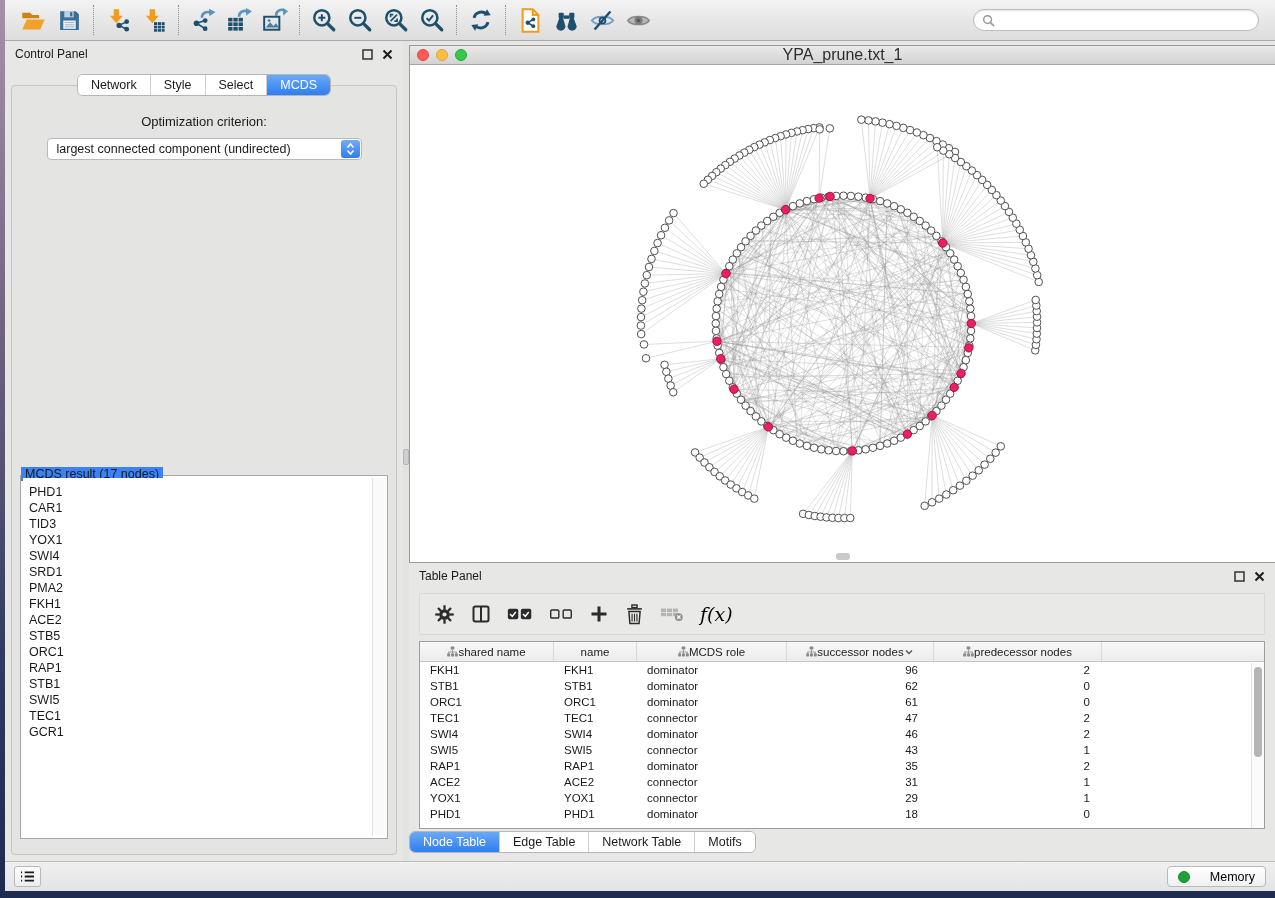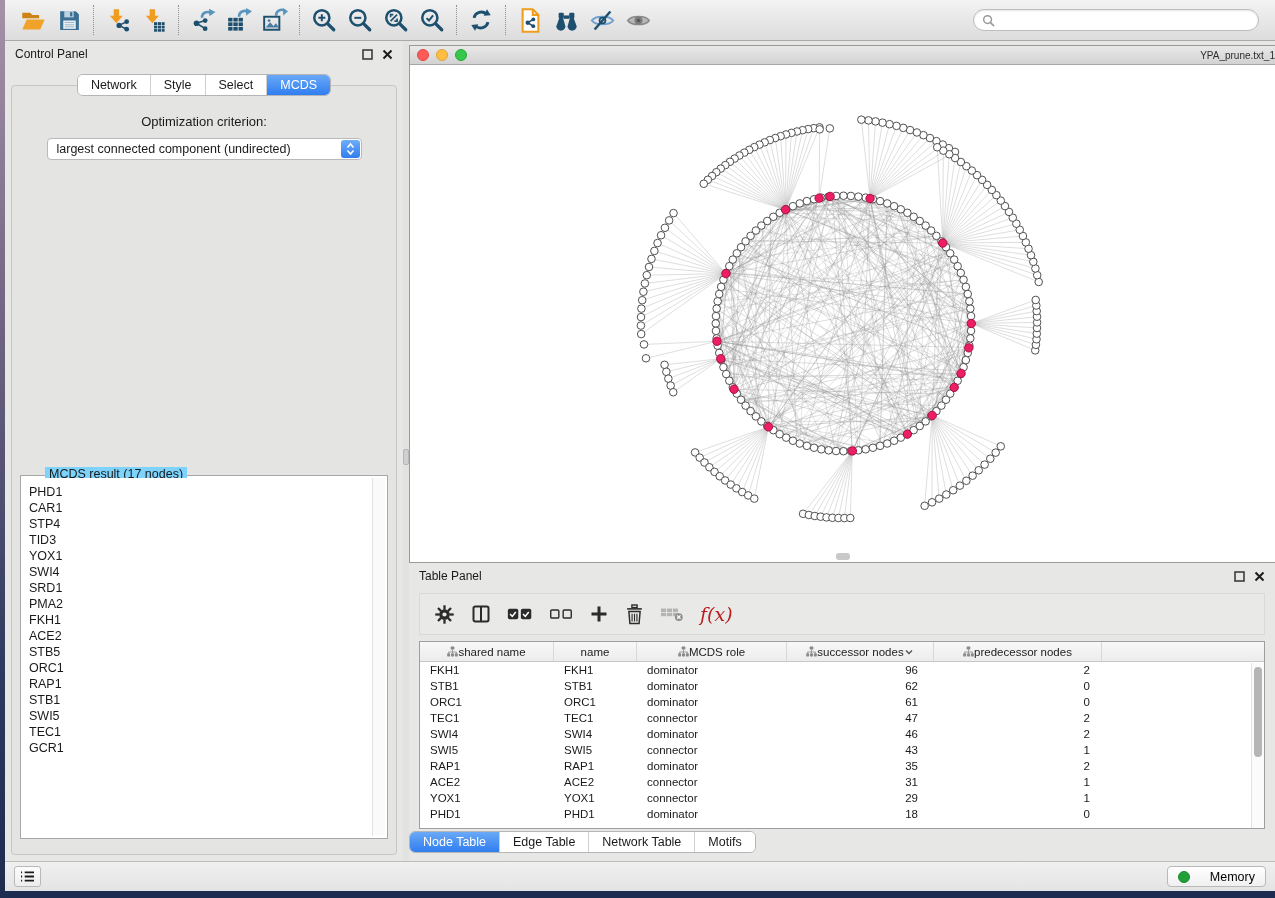--- a/index.html
+++ b/index.html
@@ -41,55 +41,55 @@
     position:relative; cursor:pointer; }
   .stepper { position:absolute; right:1px; top:1px; width:19px; height:18px; border-radius:3px;
     background:linear-gradient(#6fadf9,#2f7def); display:flex; flex-direction:column;
     align-items:center; justify-content:center; }
   .btn-row { display:flex; justify-content:center; gap:14px; margin-top:12px; }
   .mac-btn { height:22px; padding:0 15px; background:linear-gradient(#ffffff,#f1f1f1);
     border:1px solid #b3b3b3; border-radius:5px; font-size:13px; cursor:pointer; }
   .mac-btn.focus { box-shadow:0 0 0 3px rgba(77,144,254,.55); border-color:#7aa9ee; }
   .fieldset { position:absolute; left:8px; right:8px; top:389px; height:364px;
     border:1px solid #a8a8a8; background:#fff; }
-  .legend { position:absolute; top:-9px; left:24px; background:#7dd3fc; padding:0 4px; font-size:12.5px; }
+  .legend { position:absolute; top:-9px; left:0; background:#3b82f6; padding:0 4px; font-size:12.5px; }
   .list { position:absolute; top:2px; left:2px; right:16px; bottom:2px; background:#fff;
     overflow:hidden; font-size:12.5px; line-height:16px; padding:6px 0 0 6px; }
   .list-scroll { position:absolute; top:2px; right:2px; bottom:2px; width:13px;
     background:#fafafa; border-left:1px solid #e2e2e2; }
 
   
   .vdivider { position:absolute; top:41px; left:398px; width:6px; bottom:30px; background:#e2e2e0; cursor:col-resize; }
   .grip { position:absolute; top:408px; left:0; width:6px; height:16px;
     background:#cfcfcf; border:1px solid #b5b5b5; border-radius:2px; }
 
   
   .right-pane { position:absolute; top:41px; left:404px; right:0; bottom:30px; }
   .net-window { position:absolute; top:4px; left:0; right:0; height:518px;
     background:#fff; border:1px solid #9a9a9a; border-right:none; }
   .net-titlebar { height:19px; background:linear-gradient(#e9e9e9,#d2d2d2);
     border-bottom:1px solid #a6a6a6; display:flex; align-items:center; padding:0 7px; gap:7px; position:relative; }
-  .net-title { position:absolute; left:0; right:0; text-align:right; font-size:10px; color:#2d2d2d; }
+  .net-title { position:absolute; left:0; right:0; text-align:center; font-size:16px; color:#2d2d2d; }
   .tl { width:12px; height:12px; border-radius:50%; z-index:1; cursor:pointer; }
   .tl.red { background:#fc5b57; border:1px solid #e2463f; }
   .tl.yellow { background:#fdbe41; border:1px solid #e0a433; }
   .tl.green { background:#35c84a; border:1px solid #2aa83d; }
   .net-canvas { position:absolute; top:19px; left:0; right:0; bottom:0; background:#fff; }
   .net-canvas svg { position:absolute; inset:0; width:100%; height:100%; }
   .hscroll-thumb { position:absolute; bottom:2px; left:50%; margin-left:-7px; width:14px; height:7px;
     background:#c9c9c9; border-radius:3px; }
 
   
   .table-panel { position:absolute; top:522px; left:0; right:0; bottom:0; background:#e7e7e5; }
   .tp-header { height:26px; display:flex; align-items:center; padding:0 10px; font-size:12px; }
   .tp-toolbar { position:absolute; top:30px; left:10px; right:10px; height:42px;
     background:#e9e9e7; border:1px solid #d9d9d7; display:flex; align-items:center;
     gap:16px; padding:0 14px; }
   .tico { display:flex; align-items:center; justify-content:center; background:none; border:none; cursor:pointer; }
-  .fx { font-family:"DejaVu Serif", serif; font-style:italic; color:#b91c1c; font-size:19px; }
+  .fx { font-family:"DejaVu Serif", serif; font-style:italic; color:#000000; font-size:19px; }
   .table-wrap { position:absolute; left:10px; right:10px; top:78px; height:188px;
     background:#fff; border:1px solid #9f9f9f; overflow:hidden; }
   .thead { display:flex; height:20px; background:linear-gradient(#f8f8f8,#ececec);
     border-bottom:1px solid #c7c7c7; font-size:11.5px; color:#222; }
   .th { display:flex; align-items:center; justify-content:center; gap:0;
     border-right:1px solid #d8d8d8; cursor:pointer; }
   .c0{width:134px}.c1{width:83px}.c2{width:150px}.c3{width:147px}.c4{width:168px}
   .th.fill { flex:1; border-right:none; cursor:default; }
   .tr { display:flex; height:16px; align-items:center; font-size:11.5px; cursor:default; }
   .td.c0,.td.c1,.td.c2 { padding-left:10px; }
@@ -314,21 +314,20 @@
                   <path d="M1.5 5.5L4.5 2l3 3.5" stroke="#fff" stroke-width="1.6" fill="none"></path>
                   <path d="M1.5 8.5l3 3.5 3-3.5" stroke="#fff" stroke-width="1.6" fill="none"></path>
                 </svg>
             </span>
           </div>
           <div class="fieldset">
             <span class="legend">MCDS result (17 nodes)</span>
             <div class="list">
                 <div>PHD1</div>
                 <div>CAR1</div>
-                <div>STP4</div>
                 <div>TID3</div>
                 <div>YOX1</div>
                 <div>SWI4</div>
                 <div>SRD1</div>
                 <div>PMA2</div>
                 <div>FKH1</div>
                 <div>ACE2</div>
                 <div>STB5</div>
                 <div>ORC1</div>
                 <div>RAP1</div>

